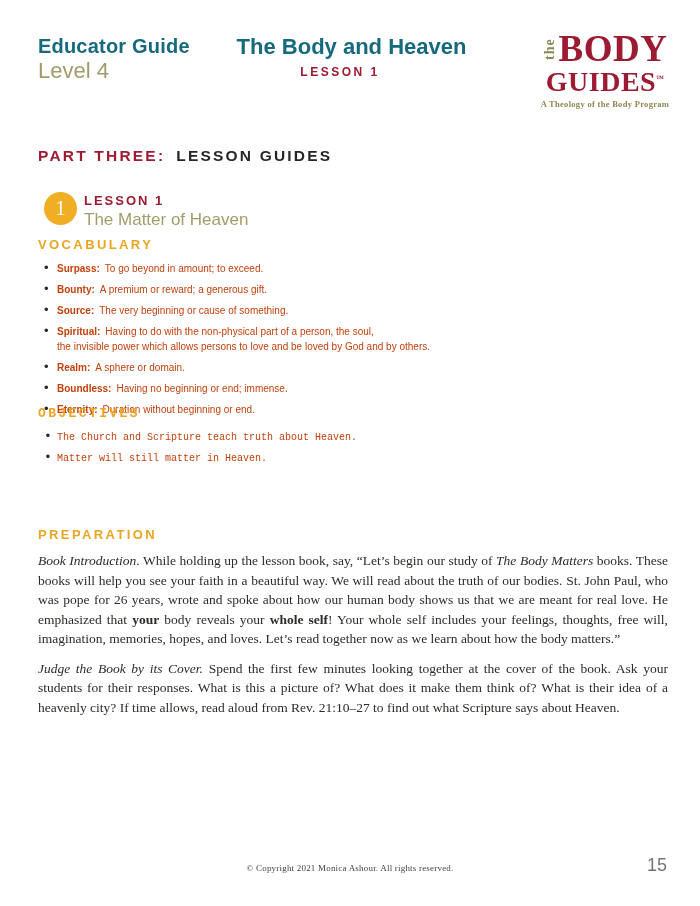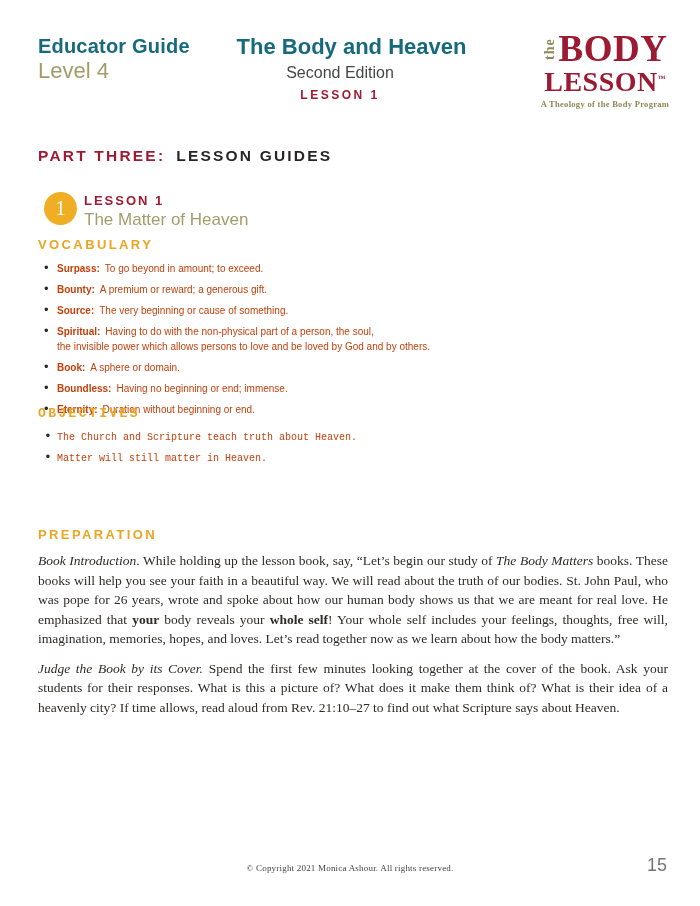--- a/index.html
+++ b/index.html
@@ -66,30 +66,29 @@
 
 <div class="page">
 
   <div class="header-left">
     <div class="l1">Educator Guide</div>
     <div class="l2">Level 4</div>
   </div>
 
   <div class="header-center">
     <div class="title">The Body and Heaven</div>
-    <div class="subtitle">Second Edition</div>
     <div class="lesson-tag">LESSON 1</div>
   </div>
 
   <div class="logo">
     <div class="logo-row1">
       <span class="logo-the">the</span>
       <span class="logo-body">BODY</span>
     </div>
-    <div class="logo-matters"><span>LESSON</span><span class="logo-tm">™</span></div>
+    <div class="logo-matters"><span>GUIDES</span><span class="logo-tm">™</span></div>
     <div class="logo-tagline">A Theology of the Body Program</div>
   </div>
 
   <div class="part-heading">
     <span class="pfx">PART THREE:</span><span class="rest">LESSON GUIDES</span>
   </div>
 
   <div class="lesson-block">
     <div class="lesson-badge">1</div>
     <div class="lesson-text">
@@ -98,21 +97,21 @@
     </div>
   </div>
 
   <div class="section sec-vocab">
     <div class="gold-heading">VOCABULARY</div>
     <ul class="bullet-list">
       <li><span class="term">Surpass:</span><span>To go beyond in amount; to exceed.</span></li>
       <li><span class="term">Bounty:</span><span>A premium or reward; a generous gift.</span></li>
       <li><span class="term">Source:</span><span>The very beginning or cause of something.</span></li>
       <li><span class="term">Spiritual:</span><span>Having to do with the non-physical part of a person, the soul,</span><br><span>the invisible power which allows persons to love and be loved by God and by others.</span></li>
-      <li><span class="term">Book:</span><span>A sphere or domain.</span></li>
+      <li><span class="term">Realm:</span><span>A sphere or domain.</span></li>
       <li><span class="term">Boundless:</span><span>Having no beginning or end; immense.</span></li>
       <li><span class="term">Eternity:</span><span>Duration without beginning or end.</span></li>
     </ul>
   </div>
 
   <div class="section sec-objectives">
     <div class="gold-heading">OBJECTIVES</div>
     <ul class="bullet-list">
       <li>The Church and Scripture teach truth about Heaven.</li>
       <li>Matter will still matter in Heaven.</li>

